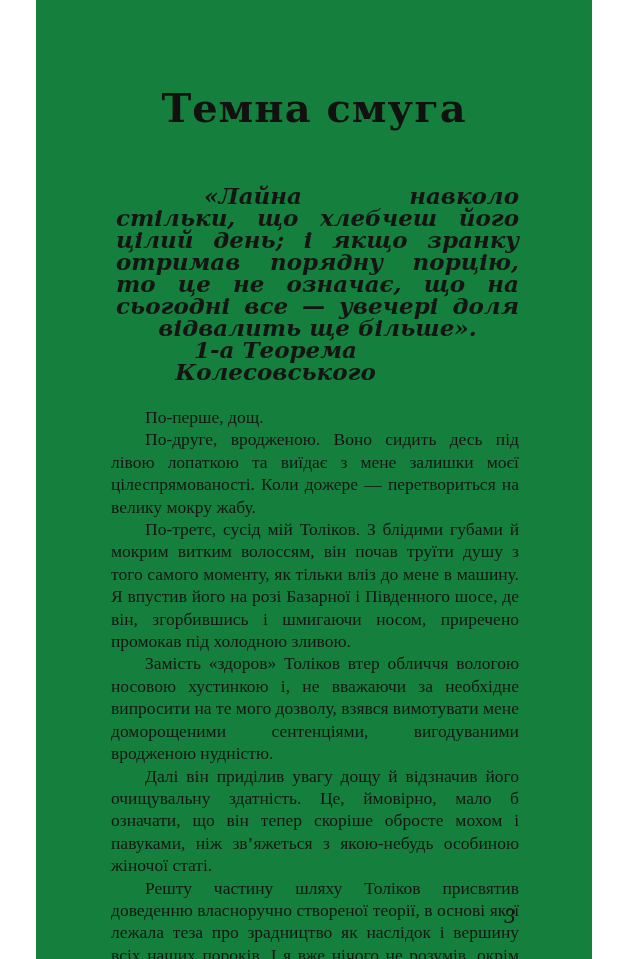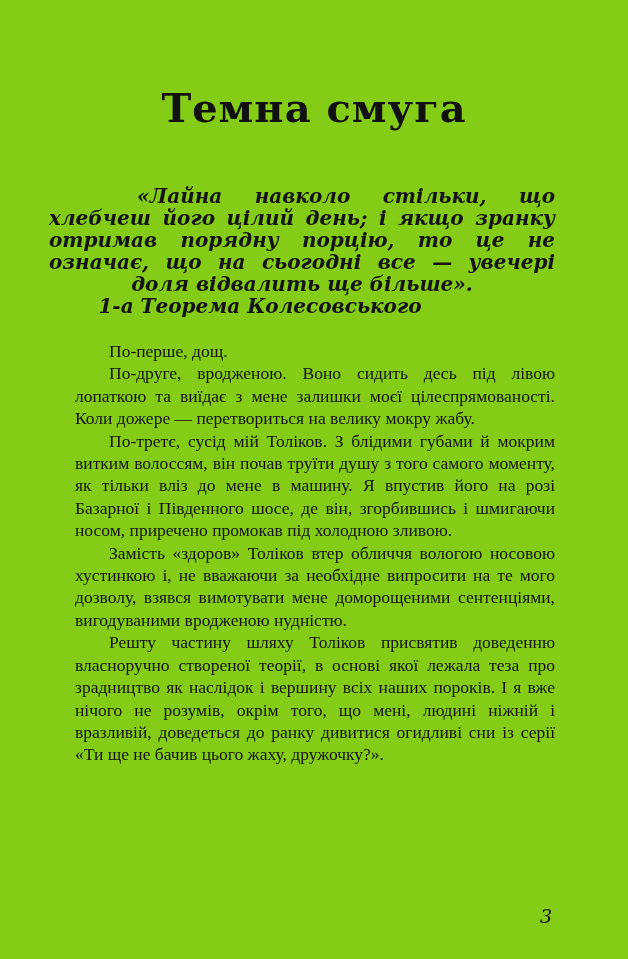--- a/index.html
+++ b/index.html
@@ -2,44 +2,44 @@
 <html lang="uk"><head>
 <meta charset="utf-8">
 <style>
   html, body {
     margin: 0;
     padding: 0;
     background: #ffffff;
   }
   .page {
     position: relative;
-    width: 628px;
+    width: 556px;
     height: 959px;
     margin: 0 auto;
-    background: #84cc16;
+    background: #15803d;
     color: #141414;
     font-family: "DejaVu Serif", serif;
     overflow: hidden;
     box-sizing: border-box;
   }
   .chapter-title {
     margin: 0;
     padding-top: 84px;
     text-align: center;
     font-family: "DejaVu Serif", serif;
     font-weight: 700;
     font-size: 40px;
     letter-spacing: 1px;
     color: #111111;
   }
   .epigraph {
-    margin: 54px 73px 0 49px;
+    margin: 54px 73px 0 80px;
     font-weight: 700;
     font-style: italic;
-    font-size: 20px;
+    font-size: 23px;
     line-height: 22px;
   }
   .epigraph-text {
     margin: 0;
     text-align: justify;
     text-align-last: center;
     text-indent: 88px;
   }
   .epigraph-attribution {
     margin: 0;
@@ -78,18 +78,19 @@
   <div class="epigraph">
     <p class="epigraph-text">«Лайна навколо стільки, що хлебчеш його цілий день; і якщо зранку отримав порядну порцію, то це не означає, що на сьогодні все — увечері доля відвалить ще більше».</p>
     <p class="epigraph-attribution">1-а Теорема Колесовського</p>
   </div>
 
   <div class="body-text">
     <p>По-перше, дощ.</p>
     <p>По-друге, вродженою. Воно сидить десь під лівою лопаткою та виїдає з мене залишки моєї цілеспрямованості. Коли дожере — перетвориться на велику мокру жабу.</p>
     <p>По-третє, сусід мій Толіков. З блідими губами й мокрим витким волоссям, він почав труїти душу з того самого моменту, як тільки вліз до мене в машину. Я впустив його на розі Базарної і Південного шосе, де він, згорбившись і шмигаючи носом, приречено промокав під холодною зливою.</p>
     <p>Замість «здоров» Толіков втер обличчя вологою носовою хустинкою і, не вважаючи за необхідне випросити на те мого дозволу, взявся вимотувати мене доморощеними сентенціями, вигодуваними вродженою нудністю.</p>
+    <p>Далі він приділив увагу дощу й відзначив його очищувальну здатність. Це, ймовірно, мало б означати, що він тепер скоріше обросте мохом і павуками, ніж зв’яжеться з якою-небудь особиною жіночої статі.</p>
     <p>Решту частину шляху Толіков присвятив доведенню власноручно створеної теорії, в основі якої лежала теза про зрадництво як наслідок і вершину всіх наших пороків. І я вже нічого не розумів, окрім того, що мені, людині ніжній і вразливій, доведеться до ранку дивитися огидливі сни із серії «Ти ще не бачив цього жаху, дружочку?».</p>
   </div>
 
   <div class="page-number">3</div>
 
 </div>
 
 </body></html>

